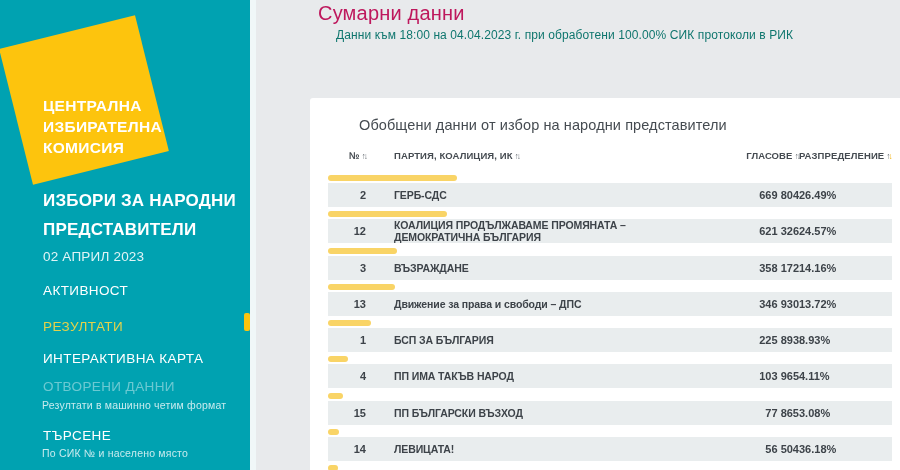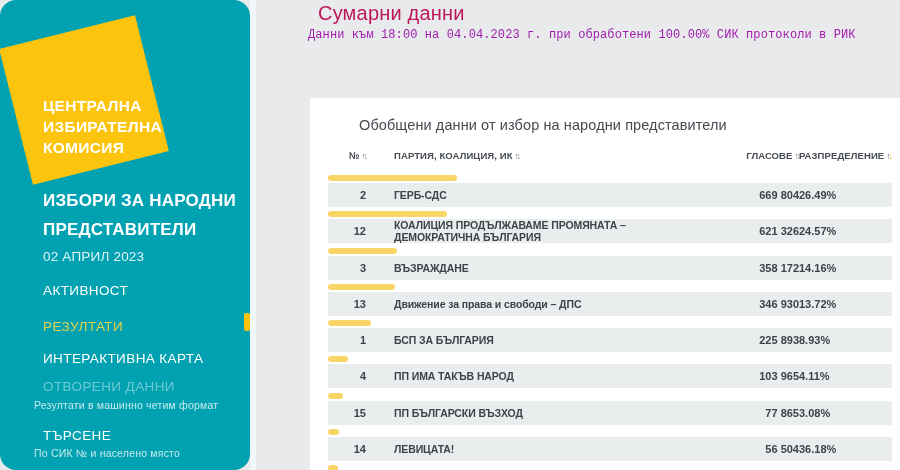--- a/index.html
+++ b/index.html
@@ -6,21 +6,21 @@
   html,body { width:900px; height:470px; }
   body {
     position:relative; overflow:hidden;
     background:#e8eaec;
     font-family:"Liberation Sans", sans-serif;
   }
 
   
   .sidebar {
     position:absolute; left:0; top:0; width:250px; height:470px;
-    background:#00a2b1; overflow:hidden;border-radius:16px;
+    background:#00a2b1; overflow:hidden;
   }
   .edge-strip {
     position:absolute; left:250px; top:0; width:6px; height:470px;
     background:#f0f7f8;
   }
   .logo-diamond {
     position:absolute; left:14px; top:30px; width:140px; height:140px;
     background:#fdc40d; transform:rotate(-14deg);
   }
   .logo-text {
@@ -38,36 +38,36 @@
     font-size:13.5px; font-weight:normal; color:rgba(255,255,255,0.88);
     margin-top:11px; letter-spacing:0.2px;
   }
   .nav-item {
     position:absolute; left:43px; color:#ffffff; font-size:13.5px;
     letter-spacing:0.4px; cursor:pointer; white-space:nowrap;
   }
   .nav-item.active { color:#e3d24b; }
   .nav-item.disabled { color:rgba(255,255,255,0.42); }
   .nav-sub {
-    position:absolute; left:34px; color:rgba(255,255,255,0.78);
+    position:absolute; left:42px; color:rgba(255,255,255,0.78);
     font-size:10.5px; letter-spacing:0.2px; white-space:nowrap;
   }
   .active-indicator {
     position:absolute; left:244px; top:313px; width:6px; height:18px;
     background:#fdc40d; border-radius:2px;
   }
 
   
   .page-title {
     position:absolute; left:318px; top:2px;
     font-size:20px; color:#be185d; letter-spacing:0.2px;
   }
   .page-subtitle {
-    position:absolute; left:308px; top:28px;
-    font-size:12px; color:#a21caf; letter-spacing:0.1px;font-family:Liberation Mono, monospace;
+    position:absolute; left:336px; top:28px;
+    font-size:12px; color:#0f766e; letter-spacing:0.1px;
   }
 
   
   .card {
     position:absolute; left:310px; top:98px; width:600px; height:500px;
     background:#ffffff; border-radius:3px; padding:19px 18px;
   }
   .card-title {
     font-size:14.5px; font-weight:500; color:#454b51; letter-spacing:0.1px;margin-left:31px;
   }

